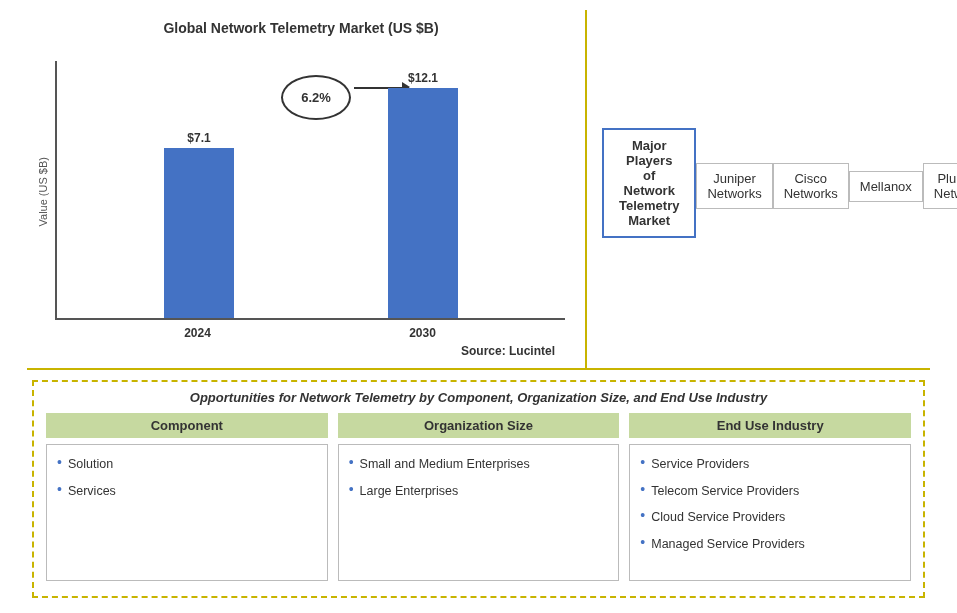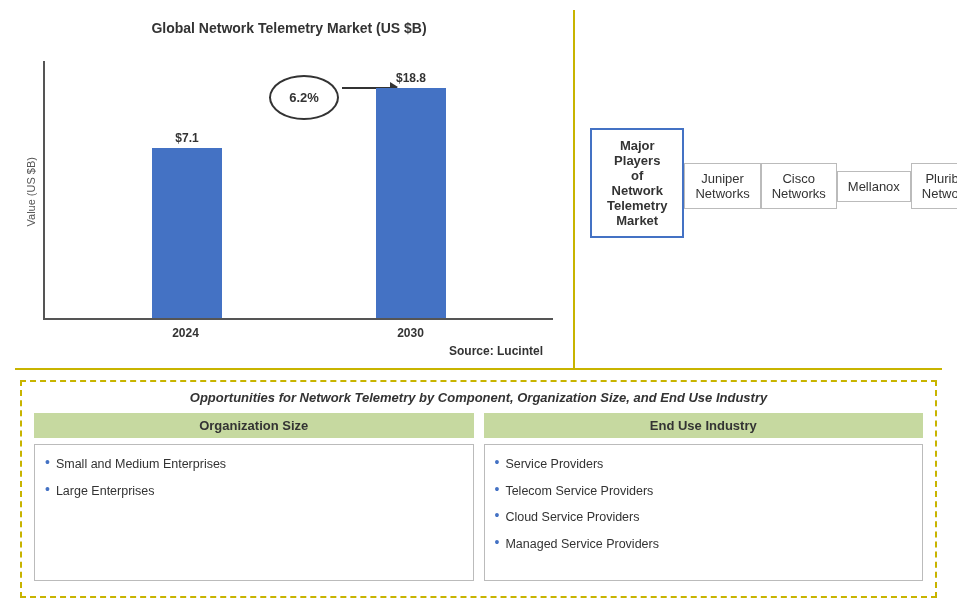--- a/index.html
+++ b/index.html
@@ -10,21 +10,21 @@
       height: 613px;
       overflow: hidden;
       font-size: 13px;
     }
 
     .main-container {
       width: 957px;
       height: 613px;
       display: flex;
       flex-direction: column;
-      padding: 10px 15px;
+      padding: 10px 27px;
     }
 
     
     .top-section {
       display: flex;
       flex-direction: row;
       height: 360px;
       border-bottom: 2px solid #c8b400;
     }
 
@@ -288,21 +288,21 @@
                 <div class="arrow-line"></div>
               </div>
             </div>
 
             <div class="bar-group">
               <div class="bar-value">$7.1</div>
               <div class="bar" style="height: 170px;"></div>
             </div>
 
             <div class="bar-group">
-              <div class="bar-value">$18.8</div>
+              <div class="bar-value">$12.1</div>
               <div class="bar" style="height: 230px;"></div>
             </div>
           </div>
 
           <div class="x-axis-labels">
             <div class="bar-label">2024</div>
             <div class="bar-label">2030</div>
           </div>
         </div>
       </div>
@@ -319,20 +319,27 @@
       <div class="player-item">Pluribus Networks</div>
     </div>
   </div>
 
   <div class="bottom-section">
     <div class="opportunities-box">
       <div class="opportunities-title">Opportunities for Network Telemetry by Component, Organization Size, and End Use Industry</div>
 
       <div class="opportunities-columns">
 
+        <div class="opp-column">
+          <div class="opp-header">Component</div>
+          <div class="opp-items">
+            <div class="bullet">Solution</div>
+            <div class="bullet">Services</div>
+          </div>
+        </div>
 
         <div class="opp-column">
           <div class="opp-header">Organization Size</div>
           <div class="opp-items">
             <div class="bullet">Small and Medium Enterprises</div>
             <div class="bullet">Large Enterprises</div>
           </div>
         </div>
 
         <div class="opp-column">

